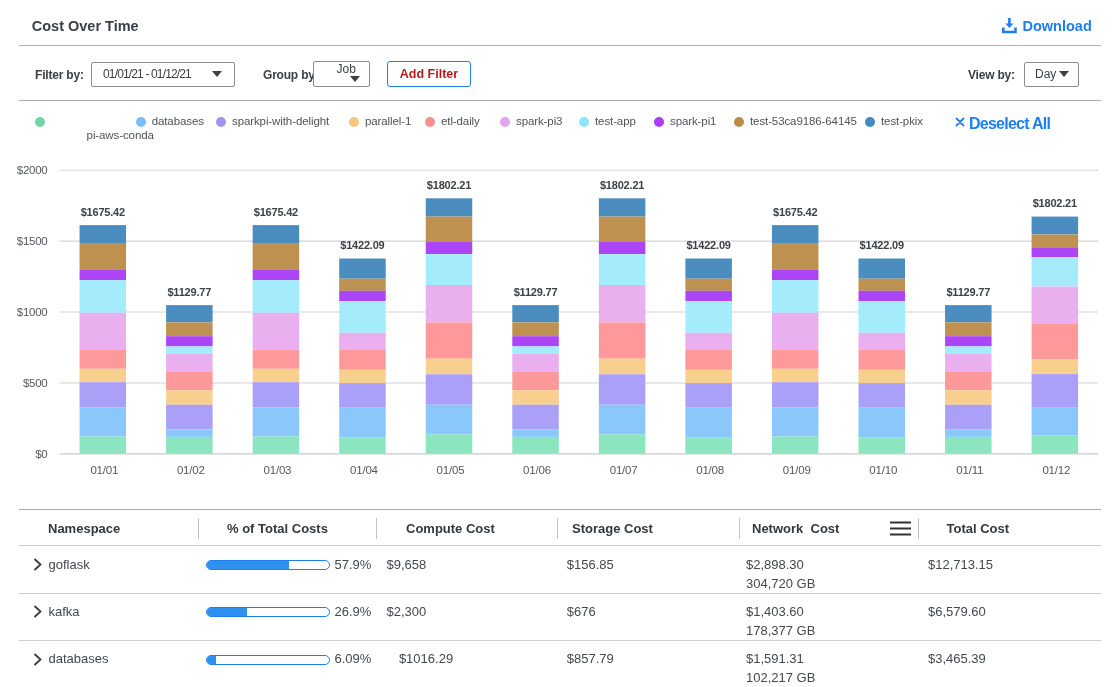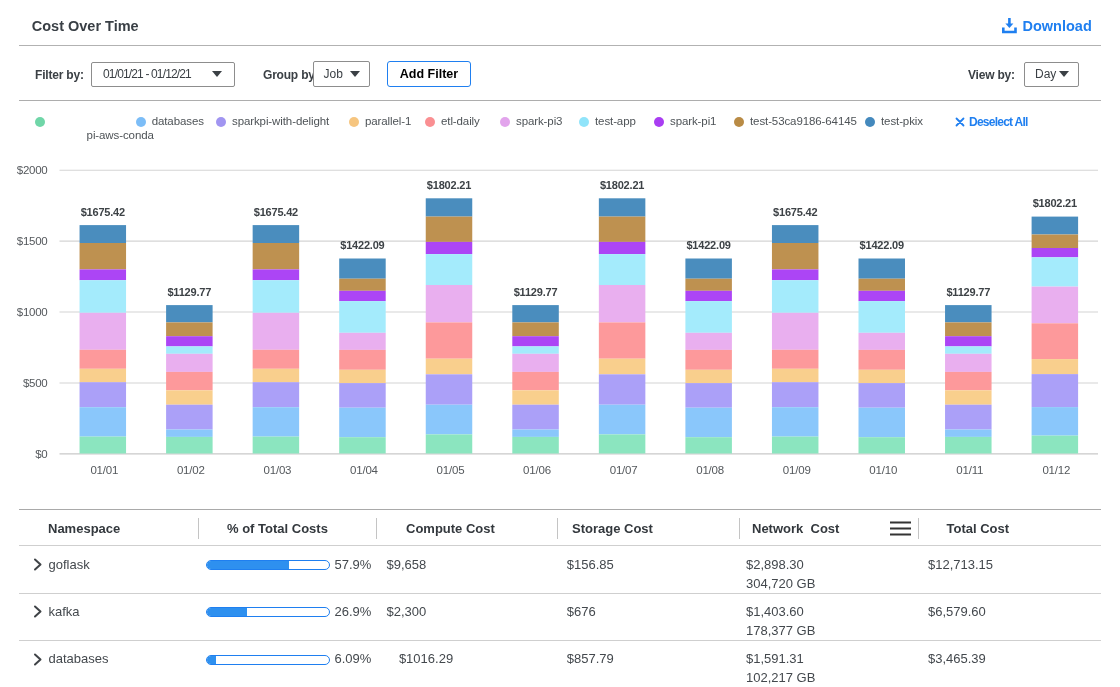--- a/index.html
+++ b/index.html
@@ -29,25 +29,25 @@
 <div class="abs bold blue" style="left:1022.5px;top:18px;font-size:14.5px;">Download</div>
 
 <div class="hr" style="top:44.6px;height:1.6px;"></div>
 
 <div class="lbl" style="left:35px;top:67.5px;">Filter by:</div>
 <div class="sel" style="left:91px;top:61.5px;width:144px;height:25px;font-size:12px;letter-spacing:-0.85px;">
   <span style="margin-left:11px;">01/01/21 - 01/12/21</span>
   <span class="caret" style="margin-left:auto;margin-right:12px;"></span>
 </div>
 <div class="lbl" style="left:263px;top:67.5px;">Group by:</div>
-<div class="sel" style="left:312.5px;top:60.5px;width:57.5px;height:26px;font-size:12px;">
+<div class="sel" style="left:312.5px;top:60.5px;width:57.5px;height:26px;font-size:12px;flex-direction:column;">
   <span style="margin-left:10px;">Job</span>
   <span class="caret" style="margin-left:auto;margin-right:9px;"></span>
 </div>
-<div class="abs" style="left:387px;top:60.5px;width:84px;height:26px;border:1px solid #1f7ff0;border-radius:3px;background:#fff;display:flex;align-items:center;justify-content:center;font-size:12.5px;font-weight:bold;color:#000000;">Add Filter</div>
+<div class="abs" style="left:387px;top:60.5px;width:84px;height:26px;border:1px solid #1f7ff0;border-radius:3px;background:#fff;display:flex;align-items:center;justify-content:center;font-size:12.5px;font-weight:bold;color:#b91c1c;">Add Filter</div>
 <div class="lbl" style="left:968px;top:67.5px;">View by:</div>
 <div class="sel" style="left:1024px;top:61.5px;width:55px;height:25px;font-size:12px;">
   <span style="margin-left:10px;">Day</span>
   <span class="caret" style="margin-left:auto;margin-right:9px;"></span>
 </div>
 
 <div class="hr" style="top:100.2px;height:1.3px;background:#adadad;"></div>
 
 <div class="abs" style="left:34.6px;top:116.5px;width:10px;height:10px;border-radius:50%;background:#70D6A8"></div>
 <div class="abs lt" style="left:50.6px;top:129px;margin-left:36px;">pi-aws-conda</div>
@@ -65,21 +65,21 @@
 <div class="abs lt" style="left:595.0px;top:115px;">test-app</div>
 <div class="abs" style="left:654.0px;top:116.5px;width:10px;height:10px;border-radius:50%;background:#A93DF2"></div>
 <div class="abs lt" style="left:670.0px;top:115px;">spark-pi1</div>
 <div class="abs" style="left:734.0px;top:116.5px;width:10px;height:10px;border-radius:50%;background:#B98B45"></div>
 <div class="abs lt" style="left:750.0px;top:115px;">test-53ca9186-64145</div>
 <div class="abs" style="left:865.0px;top:116.5px;width:10px;height:10px;border-radius:50%;background:#4489BD"></div>
 <div class="abs lt" style="left:881.0px;top:115px;">test-pkix</div>
 <svg class="abs" style="left:954.5px;top:117px" width="10" height="10" viewBox="0 0 10 10">
     <path d="M1.5 1.5 L8.5 8.5 M8.5 1.5 L1.5 8.5" stroke="#1f7ff0" stroke-width="1.8" stroke-linecap="round"></path>
   </svg>
-<div class="abs bold blue" style="left:969px;top:115px;font-size:12px;letter-spacing:-0.75px;">Deselect All</div>
+<div class="abs bold blue" style="left:969px;top:115px;font-size:16px;letter-spacing:-0.75px;">Deselect All</div>
 
 <svg width="1120" height="345" viewBox="0 140 1120 345" style="position:absolute;left:0;top:140px" xmlns="http://www.w3.org/2000/svg">
 <line x1="59.5" y1="170.2" x2="1098" y2="170.2" stroke="#d4d4d4" stroke-width="1.1"></line>
 <text x="47.5" y="174.2" text-anchor="end" font-family="Liberation Sans, sans-serif" font-size="11.5" letter-spacing="-0.25" fill="#54585c">$2000</text>
 <line x1="59.5" y1="241.1" x2="1098" y2="241.1" stroke="#d4d4d4" stroke-width="1.1"></line>
 <text x="47.5" y="245.1" text-anchor="end" font-family="Liberation Sans, sans-serif" font-size="11.5" letter-spacing="-0.25" fill="#54585c">$1500</text>
 <line x1="59.5" y1="312.0" x2="1098" y2="312.0" stroke="#d4d4d4" stroke-width="1.1"></line>
 <text x="47.5" y="316.0" text-anchor="end" font-family="Liberation Sans, sans-serif" font-size="11.5" letter-spacing="-0.25" fill="#54585c">$1000</text>
 <line x1="59.5" y1="383.0" x2="1098" y2="383.0" stroke="#d4d4d4" stroke-width="1.1"></line>
 <text x="47.5" y="387.0" text-anchor="end" font-family="Liberation Sans, sans-serif" font-size="11.5" letter-spacing="-0.25" fill="#54585c">$500</text>

